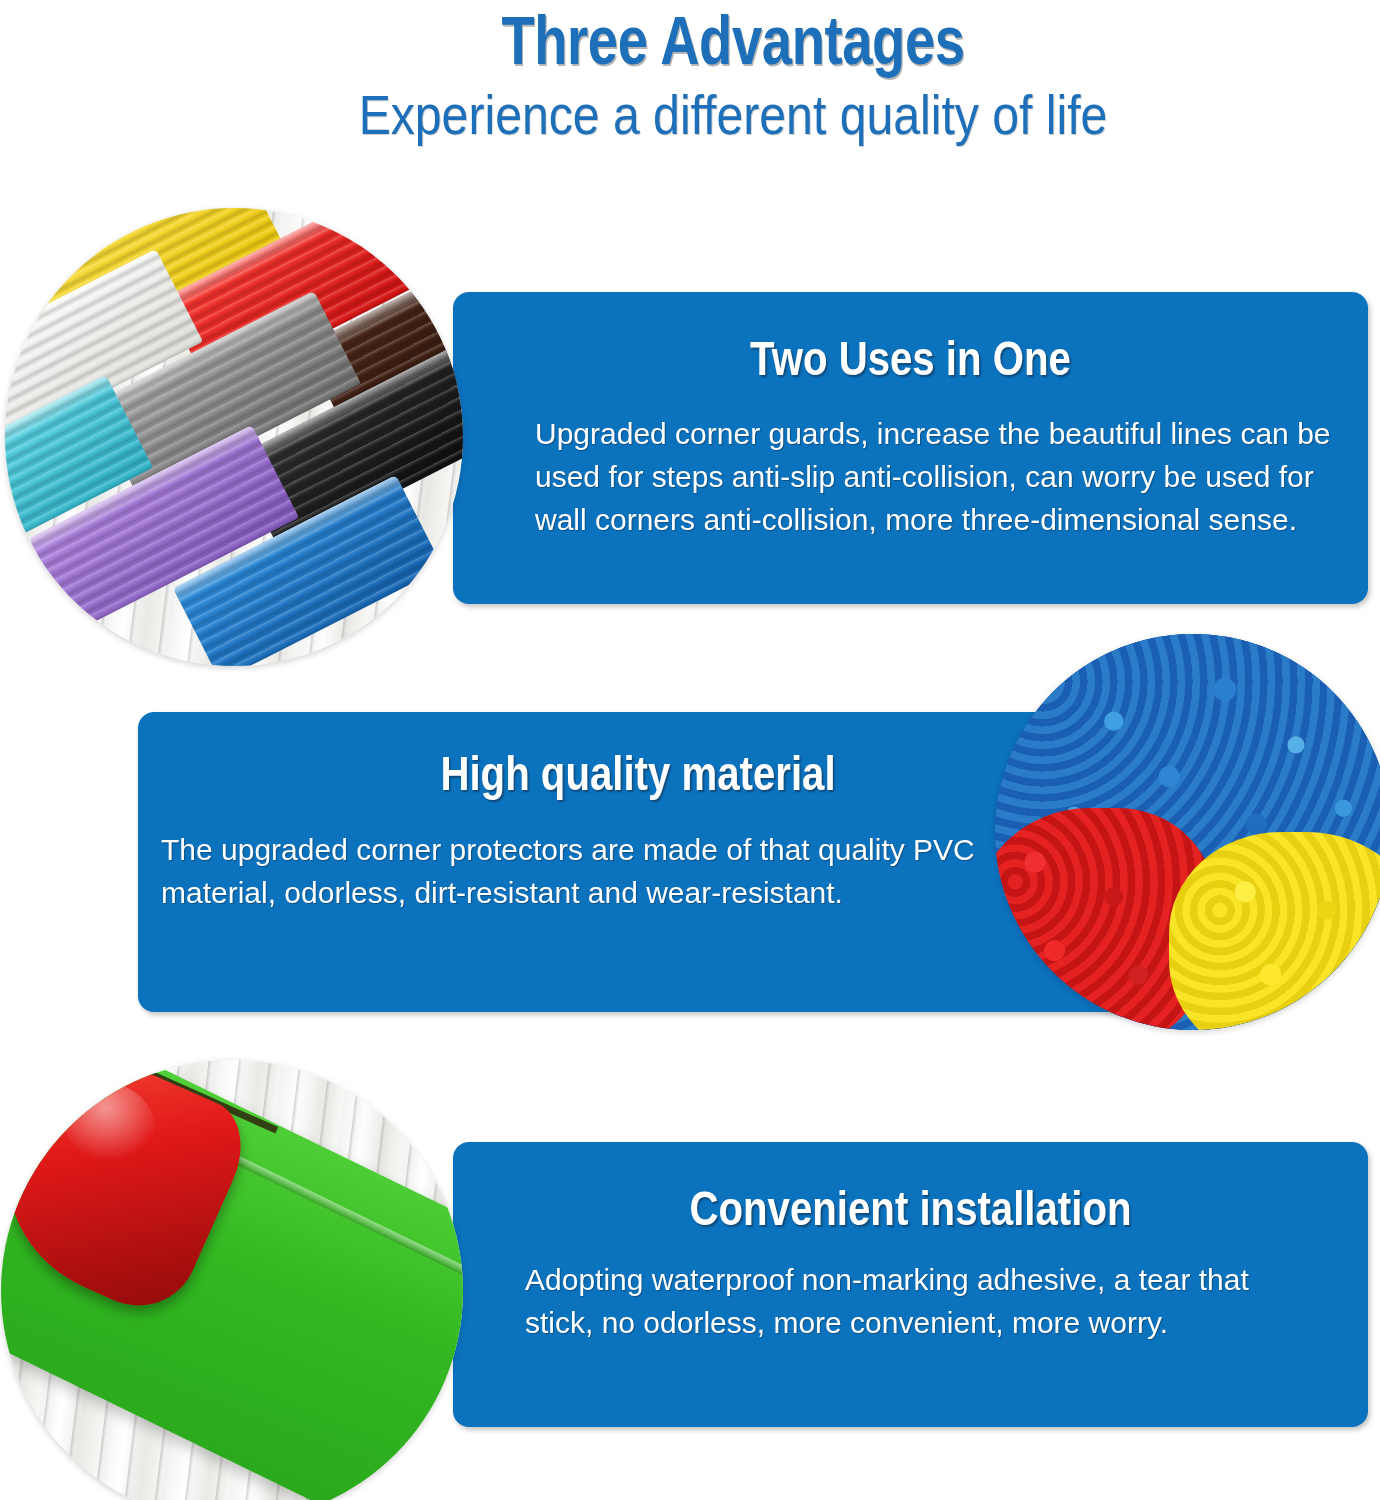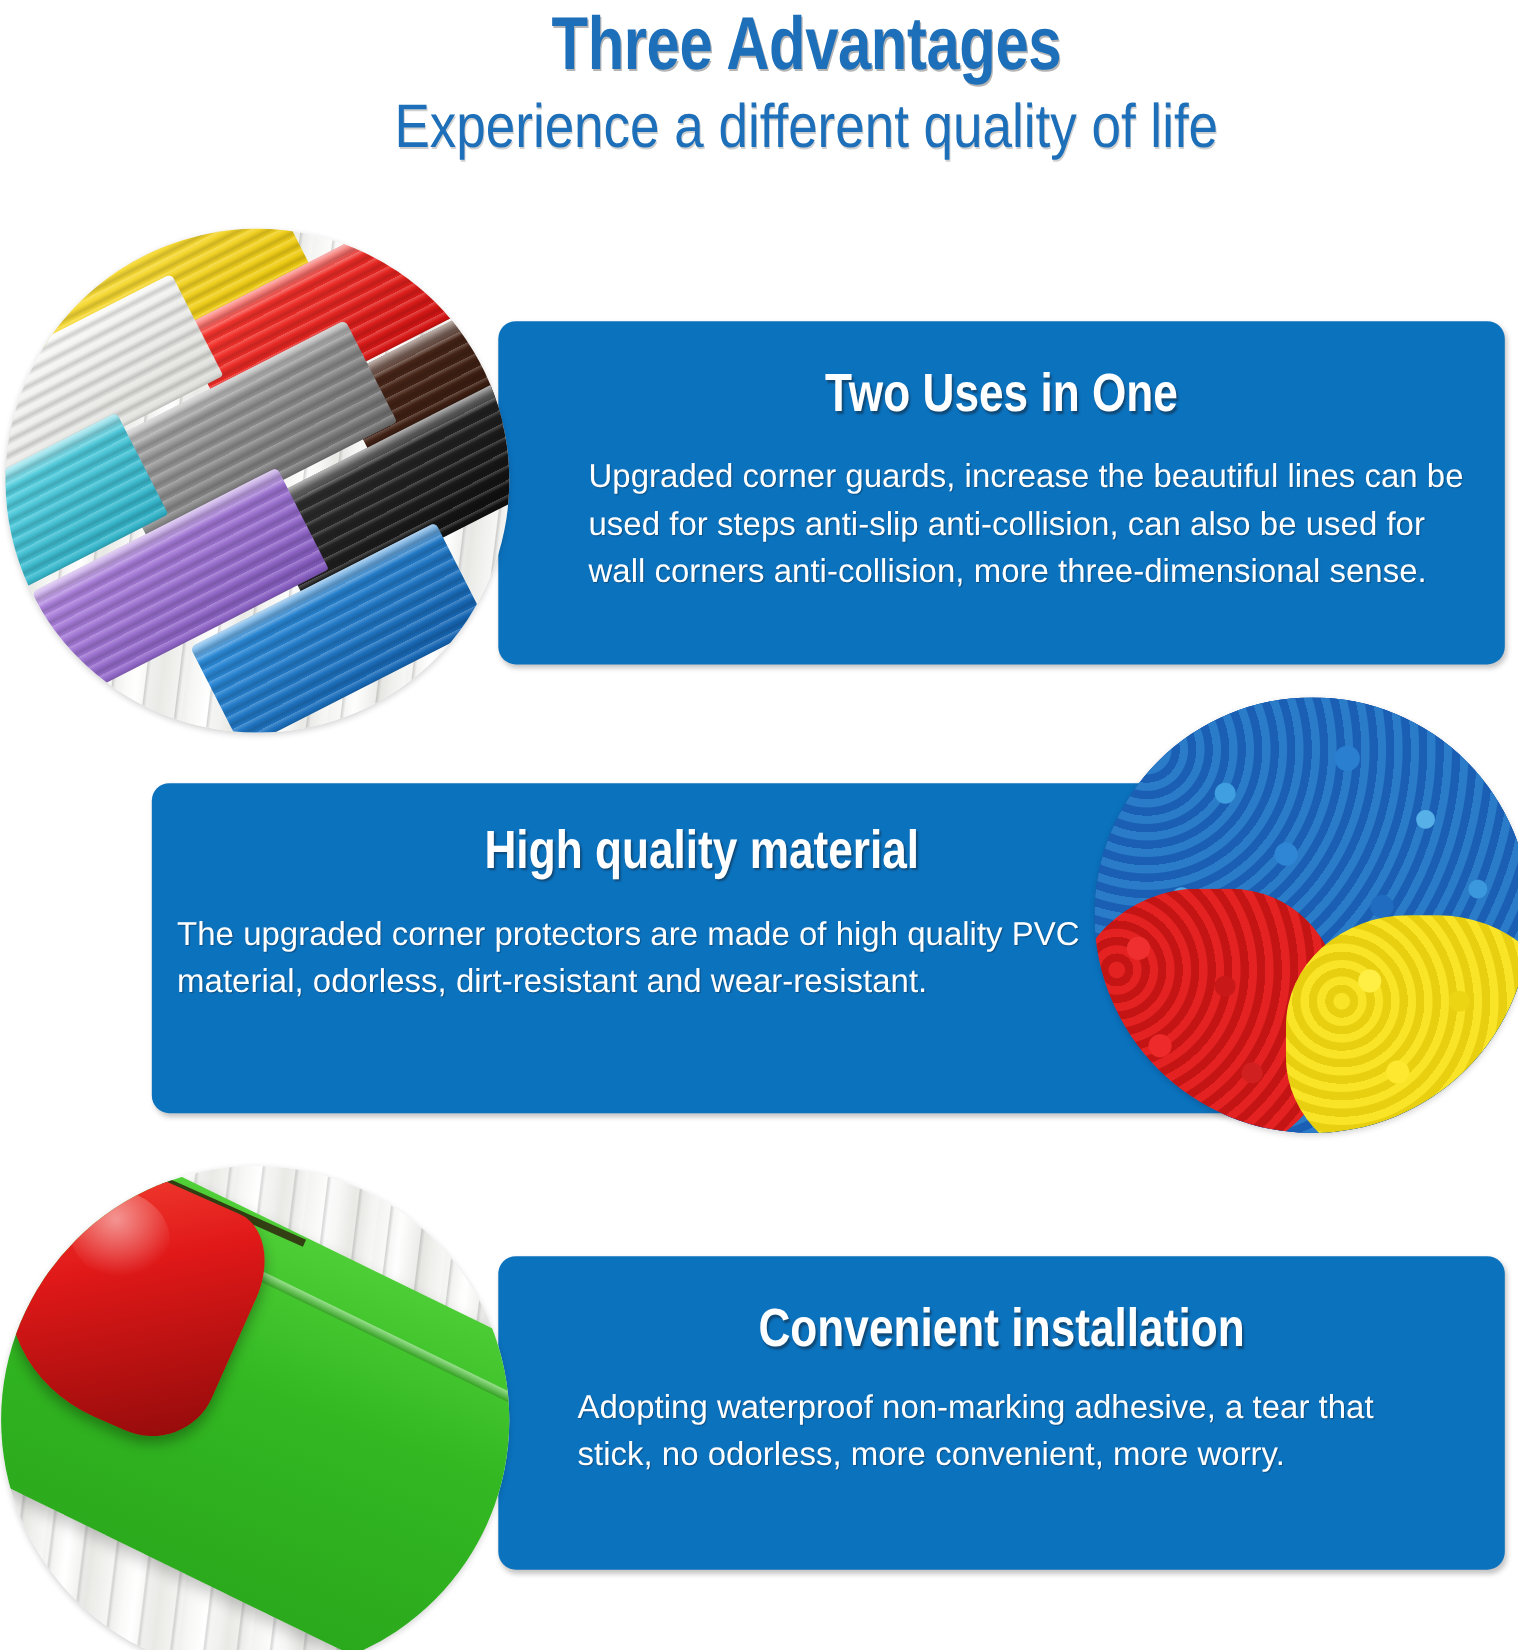--- a/index.html
+++ b/index.html
@@ -261,34 +261,34 @@
       <div class="guard" style="left:96px;  top:134px; transform:rotate(-27deg); background:linear-gradient(165deg,#a9a9a9,#6e6e6e);"></div>
       <div class="guard" style="left:238px; top:188px; transform:rotate(-27deg); background:linear-gradient(165deg,#343434,#0b0b0b);"></div>
 
       <div class="guard" style="left:-112px;top:218px; transform:rotate(-27deg); background:linear-gradient(165deg,#66dbe8,#2fb0c6);"></div>
       <div class="guard" style="left:34px;  top:268px; transform:rotate(-27deg); background:linear-gradient(165deg,#b287e0,#8259bd);"></div>
       <div class="guard" style="left:178px; top:318px; transform:rotate(-27deg); background:linear-gradient(165deg,#2f8fdc,#1360ad);"></div>
     </div>
   </div>
 
   <div class="card-title" id="title-1">Two Uses in One</div>
-  <div class="card-body" id="body-1">Upgraded corner guards, increase the beautiful lines can be used for steps anti-slip anti-collision, can also be used for wall corners anti-collision, more three-dimensional sense.</div>
+  <div class="card-body" id="body-1">Upgraded corner guards, increase the beautiful lines can be used for steps anti-slip anti-collision, can worry be used for wall corners anti-collision, more three-dimensional sense.</div>
 
   <div class="panel" id="panel-2"></div>
 
   <div class="photo" id="photo-2">
     <div class="photo-inner" id="pellet-field">
       <div class="pellet-zone" id="zone-blue"></div>
       <div class="pellet-zone" id="zone-red"></div>
       <div class="pellet-zone" id="zone-yellow"></div>
     </div>
   </div>
 
   <div class="card-title" id="title-2">High quality material</div>
-  <div class="card-body" id="body-2">The upgraded corner protectors are made of high quality PVC material, odorless, dirt-resistant and wear-resistant.</div>
+  <div class="card-body" id="body-2">The upgraded corner protectors are made of that quality PVC material, odorless, dirt-resistant and wear-resistant.</div>
 
   <div class="panel" id="panel-3"></div>
 
   <div class="photo" id="photo-3">
     <div class="photo-inner">
       <div class="wood"></div>
       <div class="strip-green">
         <div class="strip-green-edge"></div>
       </div>
       <div class="strip-dark-seam"></div>

